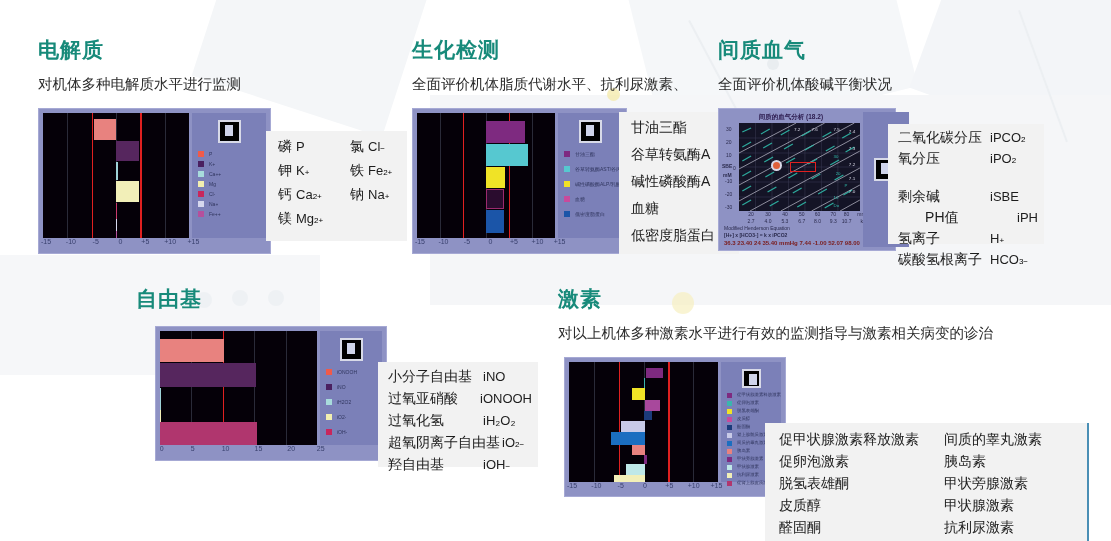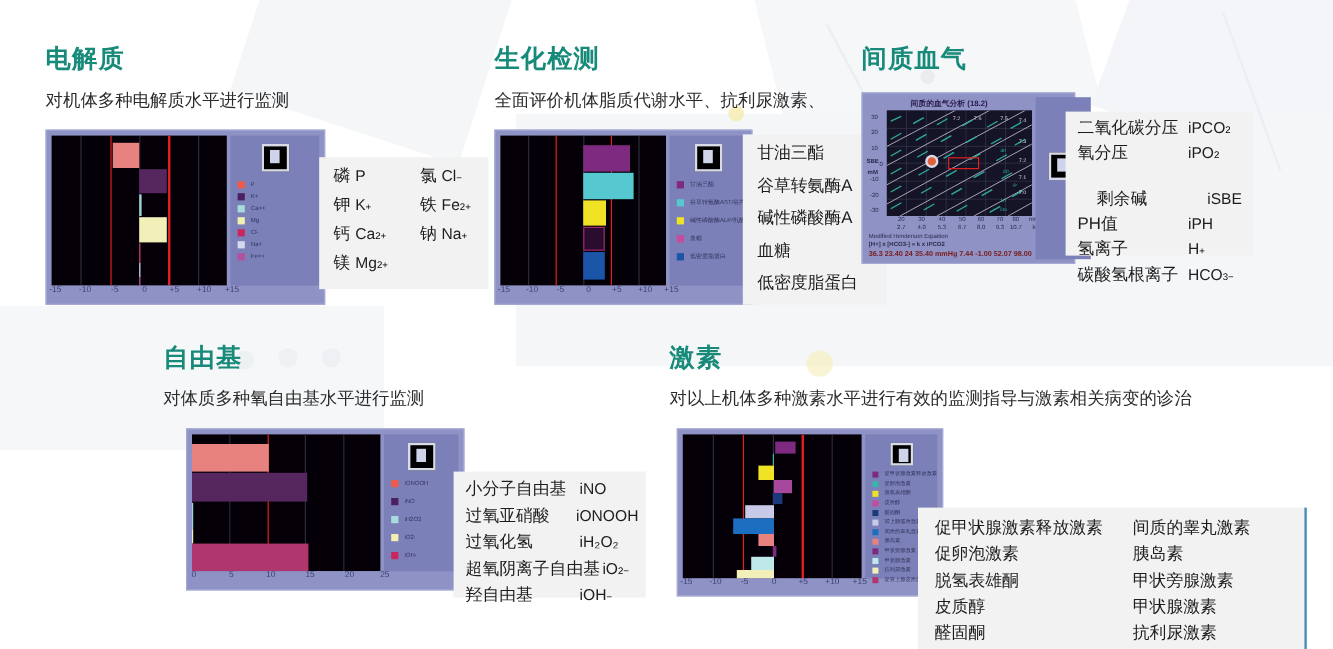--- a/index.html
+++ b/index.html
@@ -299,20 +299,21 @@
         <div class="lab-row">
           <span class="lab-cn">低密度脂蛋白</span>
           </div>
       </div>
     </div>
   </div>
 </div>
 
 <div class="panel" style="left:718px;top:38px;">
   <div class="p-title">间质血气</div>
+  <div class="p-sub">全面评价机体酸碱平衡状况</div>
   <div class="p-body">
     <div class="nomo" style="top:6px;left:0;width:178px;height:143px;">
       <div class="nomo-main">
         <div class="nomo-title">
           <span>间质的血气分析</span>
           <span>(18.2)</span>
         </div>
         <div style="position:relative;">
           <div class="nomo-yl" style="top:6px;left:4px;">30</div>
           <div class="nomo-yl" style="top:19px;left:4px;">20</div>
@@ -446,25 +447,25 @@
         <div class="lab-row" style="margin-bottom:3px;">
           <span class="lab-cn" style="width:92px;display:inline-block;">二氧化碳分压</span>
           <span class="lab-en">iPCO</span>
           <sub>2</sub>
           </div>
         <div class="lab-row" style="margin-bottom:20px;">
           <span class="lab-cn" style="width:92px;display:inline-block;">氧分压</span>
           <span class="lab-en">iPO</span>
           <sub>2</sub>
           </div>
-        <div class="lab-row" style="margin-bottom:3px;margin-left:16px;">
+        <div class="lab-row" style="margin-bottom:3px;">
           <span class="lab-cn" style="width:92px;display:inline-block;">剩余碱</span>
           <span class="lab-en">iSBE</span>
           </div>
-        <div class="lab-row" style="margin-bottom:3px;">
+        <div class="lab-row" style="margin-bottom:3px;justify-content:flex-end;">
           <span class="lab-cn" style="width:92px;display:inline-block;">PH值</span>
           <span class="lab-en">iPH</span>
           </div>
         <div class="lab-row" style="margin-bottom:3px;">
           <span class="lab-cn" style="width:92px;display:inline-block;">氢离子</span>
           <span class="lab-en">H</span>
           <sup>+</sup>
           </div>
         <div class="lab-row">
           <span class="lab-cn" style="width:92px;display:inline-block;">碳酸氢根离子</span>
@@ -472,21 +473,20 @@
           <sub>3</sub>
           <sup>−</sup>
           </div>
       </div>
     </div>
   </div>
 </div>
 
 <div class="panel" style="left:136px;top:287px;">
   <div class="p-title">自由基</div>
-  <div class="p-sub">对体质多种氧自由基水平进行监测</div>
   <div class="p-body">
     <div class="chart" style="top:6px;left:19px;width:232px;height:135px;flex-direction:column;">
       <div style="display:flex;flex:1 1 auto;min-height:0;">
         <div class="plot">
           <div class="plot-grid" style="left:20%"></div>
           <div class="plot-grid" style="left:60%"></div>
           <div class="plot-grid" style="left:80%"></div>
           <div class="plot-red" style="left:40%"></div>
           <div class="bar" style="left:0;top:8px;width:40.5%;height:23px;background:#e8827f;"></div>
           <div class="bar" style="left:0;top:32px;width:61%;height:24px;background:#56265e;"></div>

